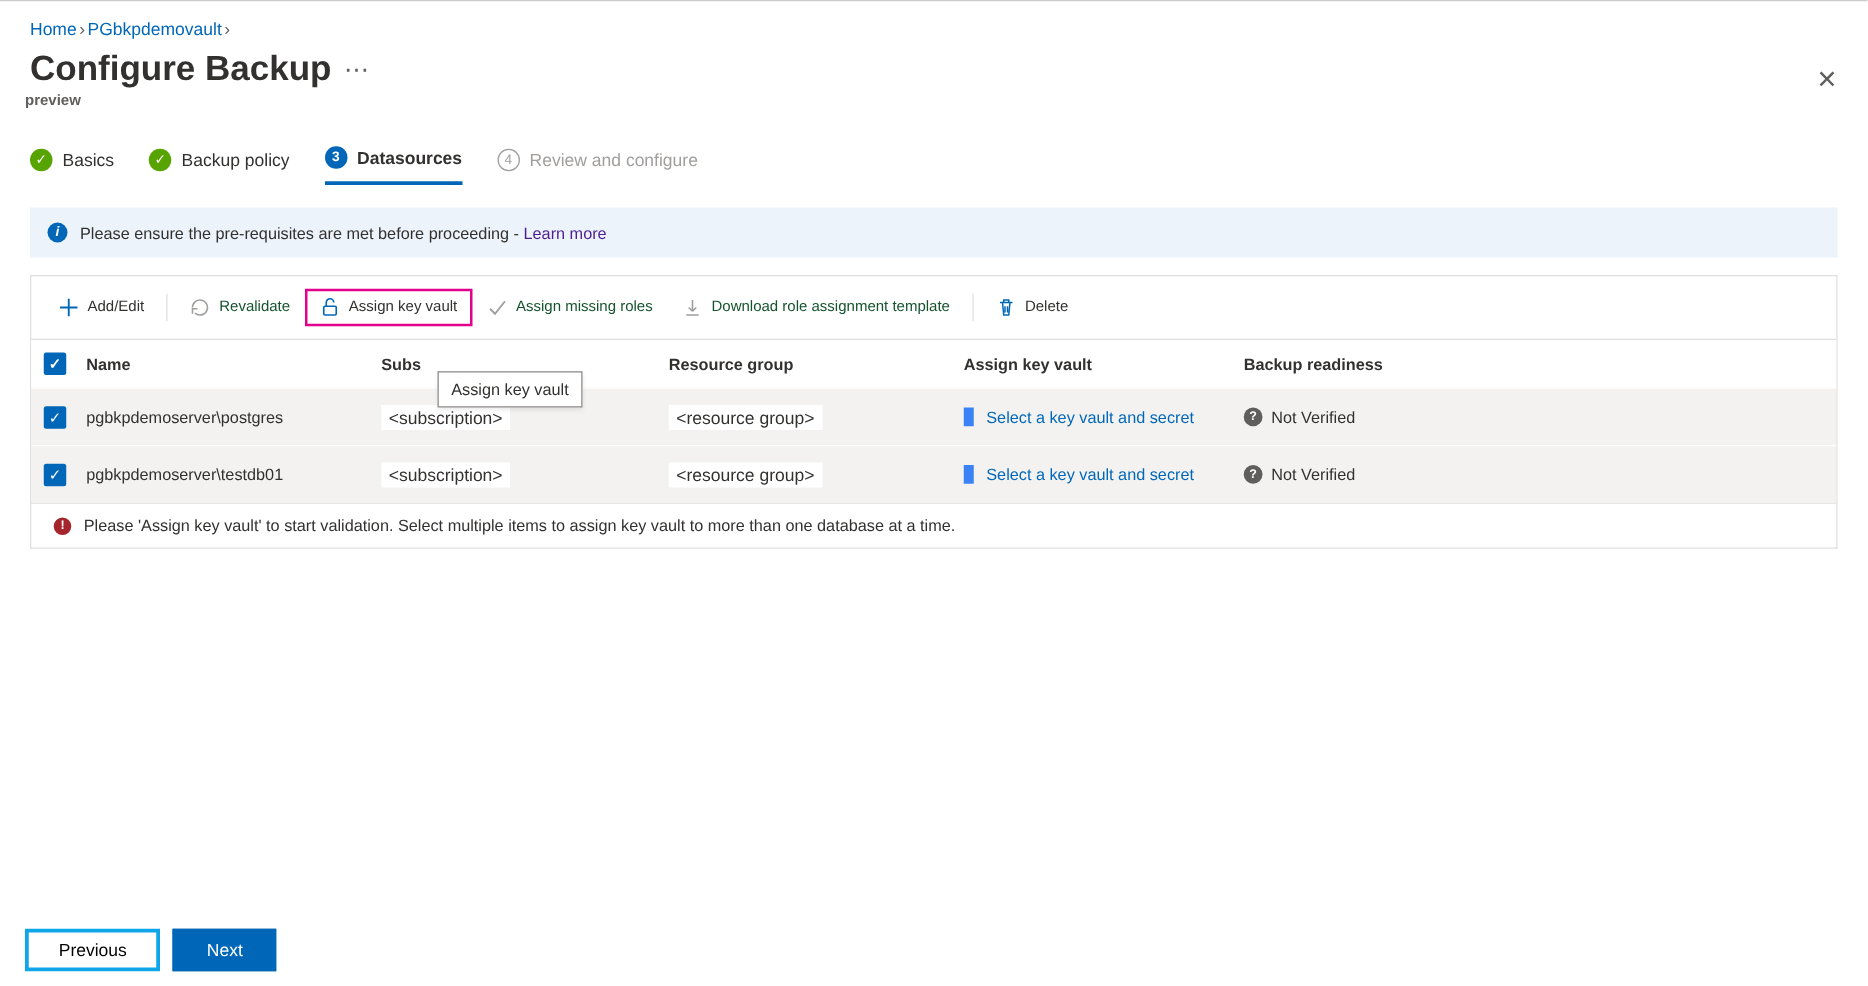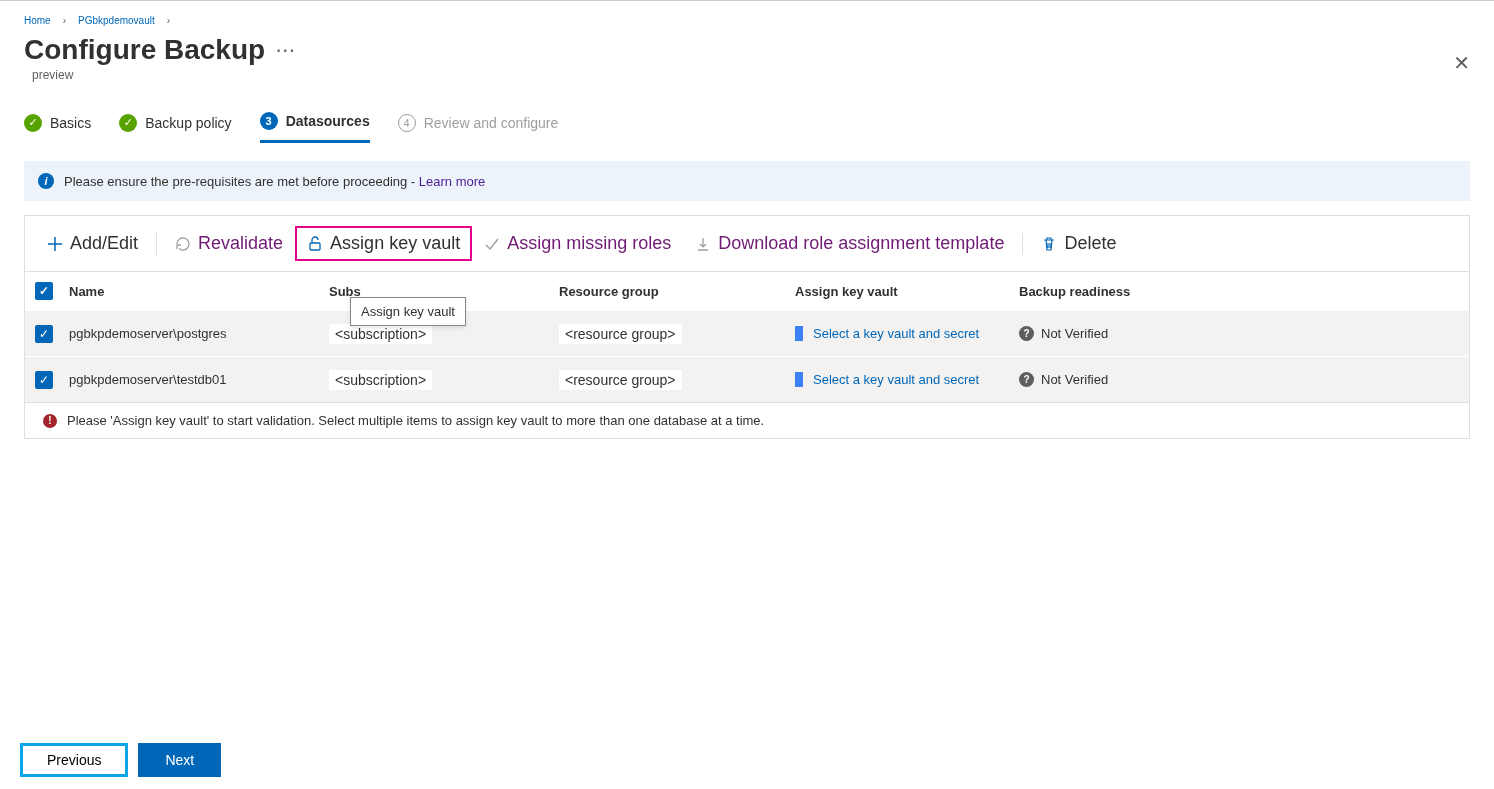--- a/index.html
+++ b/index.html
@@ -1,52 +1,52 @@
 <!DOCTYPE html>
 <html><head>
 <meta charset="utf-8">
 <style>
 * { box-sizing: border-box; margin: 0; padding: 0; }
 body { font-family: "Segoe UI", Arial, sans-serif; font-size: 13px; color: #323130; background: #fff; width: 1494px; height: 789px; position: relative; border-top: 1px solid #ccc; }
 a { color: #4c1d95; text-decoration: none; }
 
-.breadcrumb { display: flex; align-items: center; gap: 12px; padding: 14px 24px 4px; font-size: 10px; }
+.breadcrumb { display: flex; align-items: center; gap: 2px; padding: 14px 24px 4px; font-size: 14px; }
 .breadcrumb .crumb-link { color: #0067b8; cursor: pointer; }
 .breadcrumb .sep { color: #605e5c; }
 
 .page-header { display:flex; align-items:center; padding: 4px 24px 0; }
 .page-header h1 { font-size: 28px; font-weight: 600; margin-right:10px; }
 .page-header .more { font-size: 20px; color:#605e5c; cursor:pointer; letter-spacing:2px; }
 .close-btn { position:absolute; right:24px; top:50px; font-size:20px; color:#605e5c; cursor:pointer; }
-.subtitle { padding: 2px 32px 14px; font-size: 12px; color:#605e5c; }
+.subtitle { padding: 2px 20px 14px; font-size: 12px; color:#605e5c;font-weight:bold; }
 
 .tabs { display:flex; gap: 28px; padding: 10px 24px 0; border-bottom: none; }
 .tab { display:flex; align-items:center; gap:8px; padding:6px 0 10px; font-size:14px; color:#323130; cursor:pointer; }
 .tab.disabled { color:#a19f9d; }
 .tab.active { font-weight:600; border-bottom:3px solid #0067b8; }
 .tab-icon { display:inline-flex; width:18px; height:18px; border-radius:50%; align-items:center; justify-content:center; font-size:11px; color:#fff; }
 .tab-icon.check { background:#57a300; }
 .tab-icon.num { background:#0067b8; }
 .tab-icon.grey { background:#fff; border:1px solid #a19f9d; color:#a19f9d; }
 
 .info-banner { margin: 18px 24px 14px; background:#edf3fa; border-left:none; padding:12px 14px; display:flex; align-items:center; gap:10px; font-size:13px; }
 .info-banner .i-icon { width:16px; height:16px; border-radius:50%; background:#0067b8; color:#fff; display:inline-flex; align-items:center; justify-content:center; font-size:11px; font-weight:bold; font-style:italic; }
 
 .card { margin: 0 24px; border:1px solid #e1dfdd; }
 .toolbar { display:flex; align-items:center; gap:0; padding:10px 10px; border-bottom:1px solid #e1dfdd; }
-.tool-btn { display:inline-flex; align-items:center; gap:7px; padding:5px 10px; font-size:18px; cursor:pointer; color:#323130; border:2px solid transparent; }
-.tool-btn.disabled { color:#701a75; cursor:default; }
+.tool-btn { display:inline-flex; gap:7px; padding:5px 10px; font-size:12px; cursor:pointer; color:#323130; border:2px solid transparent; }
+.tool-btn.disabled { color:#14532d; cursor:default; }
 .tool-btn.highlight { border:2px solid #e3008c; }
 .tool-sep { width:1px; height:22px; background:#e1dfdd; margin:0 6px; }
 
 .table { width:100%; }
 .thead { display:flex; align-items:center; padding:10px 10px; font-weight:600; font-size:13px; background:#fff; }
 .trow { display:flex; align-items:center; padding:10px 10px; font-size:13px; background:#f3f2f1; border-top:1px solid #fff; min-height:46px; }
 .col-chk { width:34px; display:flex; align-items:center; }
-.col-name { width:260px; }
+.col-name { width:236px; }
 .col-sub { width:230px; }
 .col-rg { width:236px; }
 .col-kv { width:224px; }
 .col-ready { flex:1; display:flex; align-items:center; gap:7px; }
 
 .checkbox { width:18px; height:18px; border-radius:2px; background:#0067b8; display:inline-flex; align-items:center; justify-content:center; color:#fff; font-size:12px; cursor:pointer; }
 
 .whitebox { background:#fff; display:inline-block; padding:2px 6px; font-size:14px; }
 .kv-link { color:#0067b8; border-left:8px solid #3b82f6; padding-left:10px; cursor:pointer; }
 

